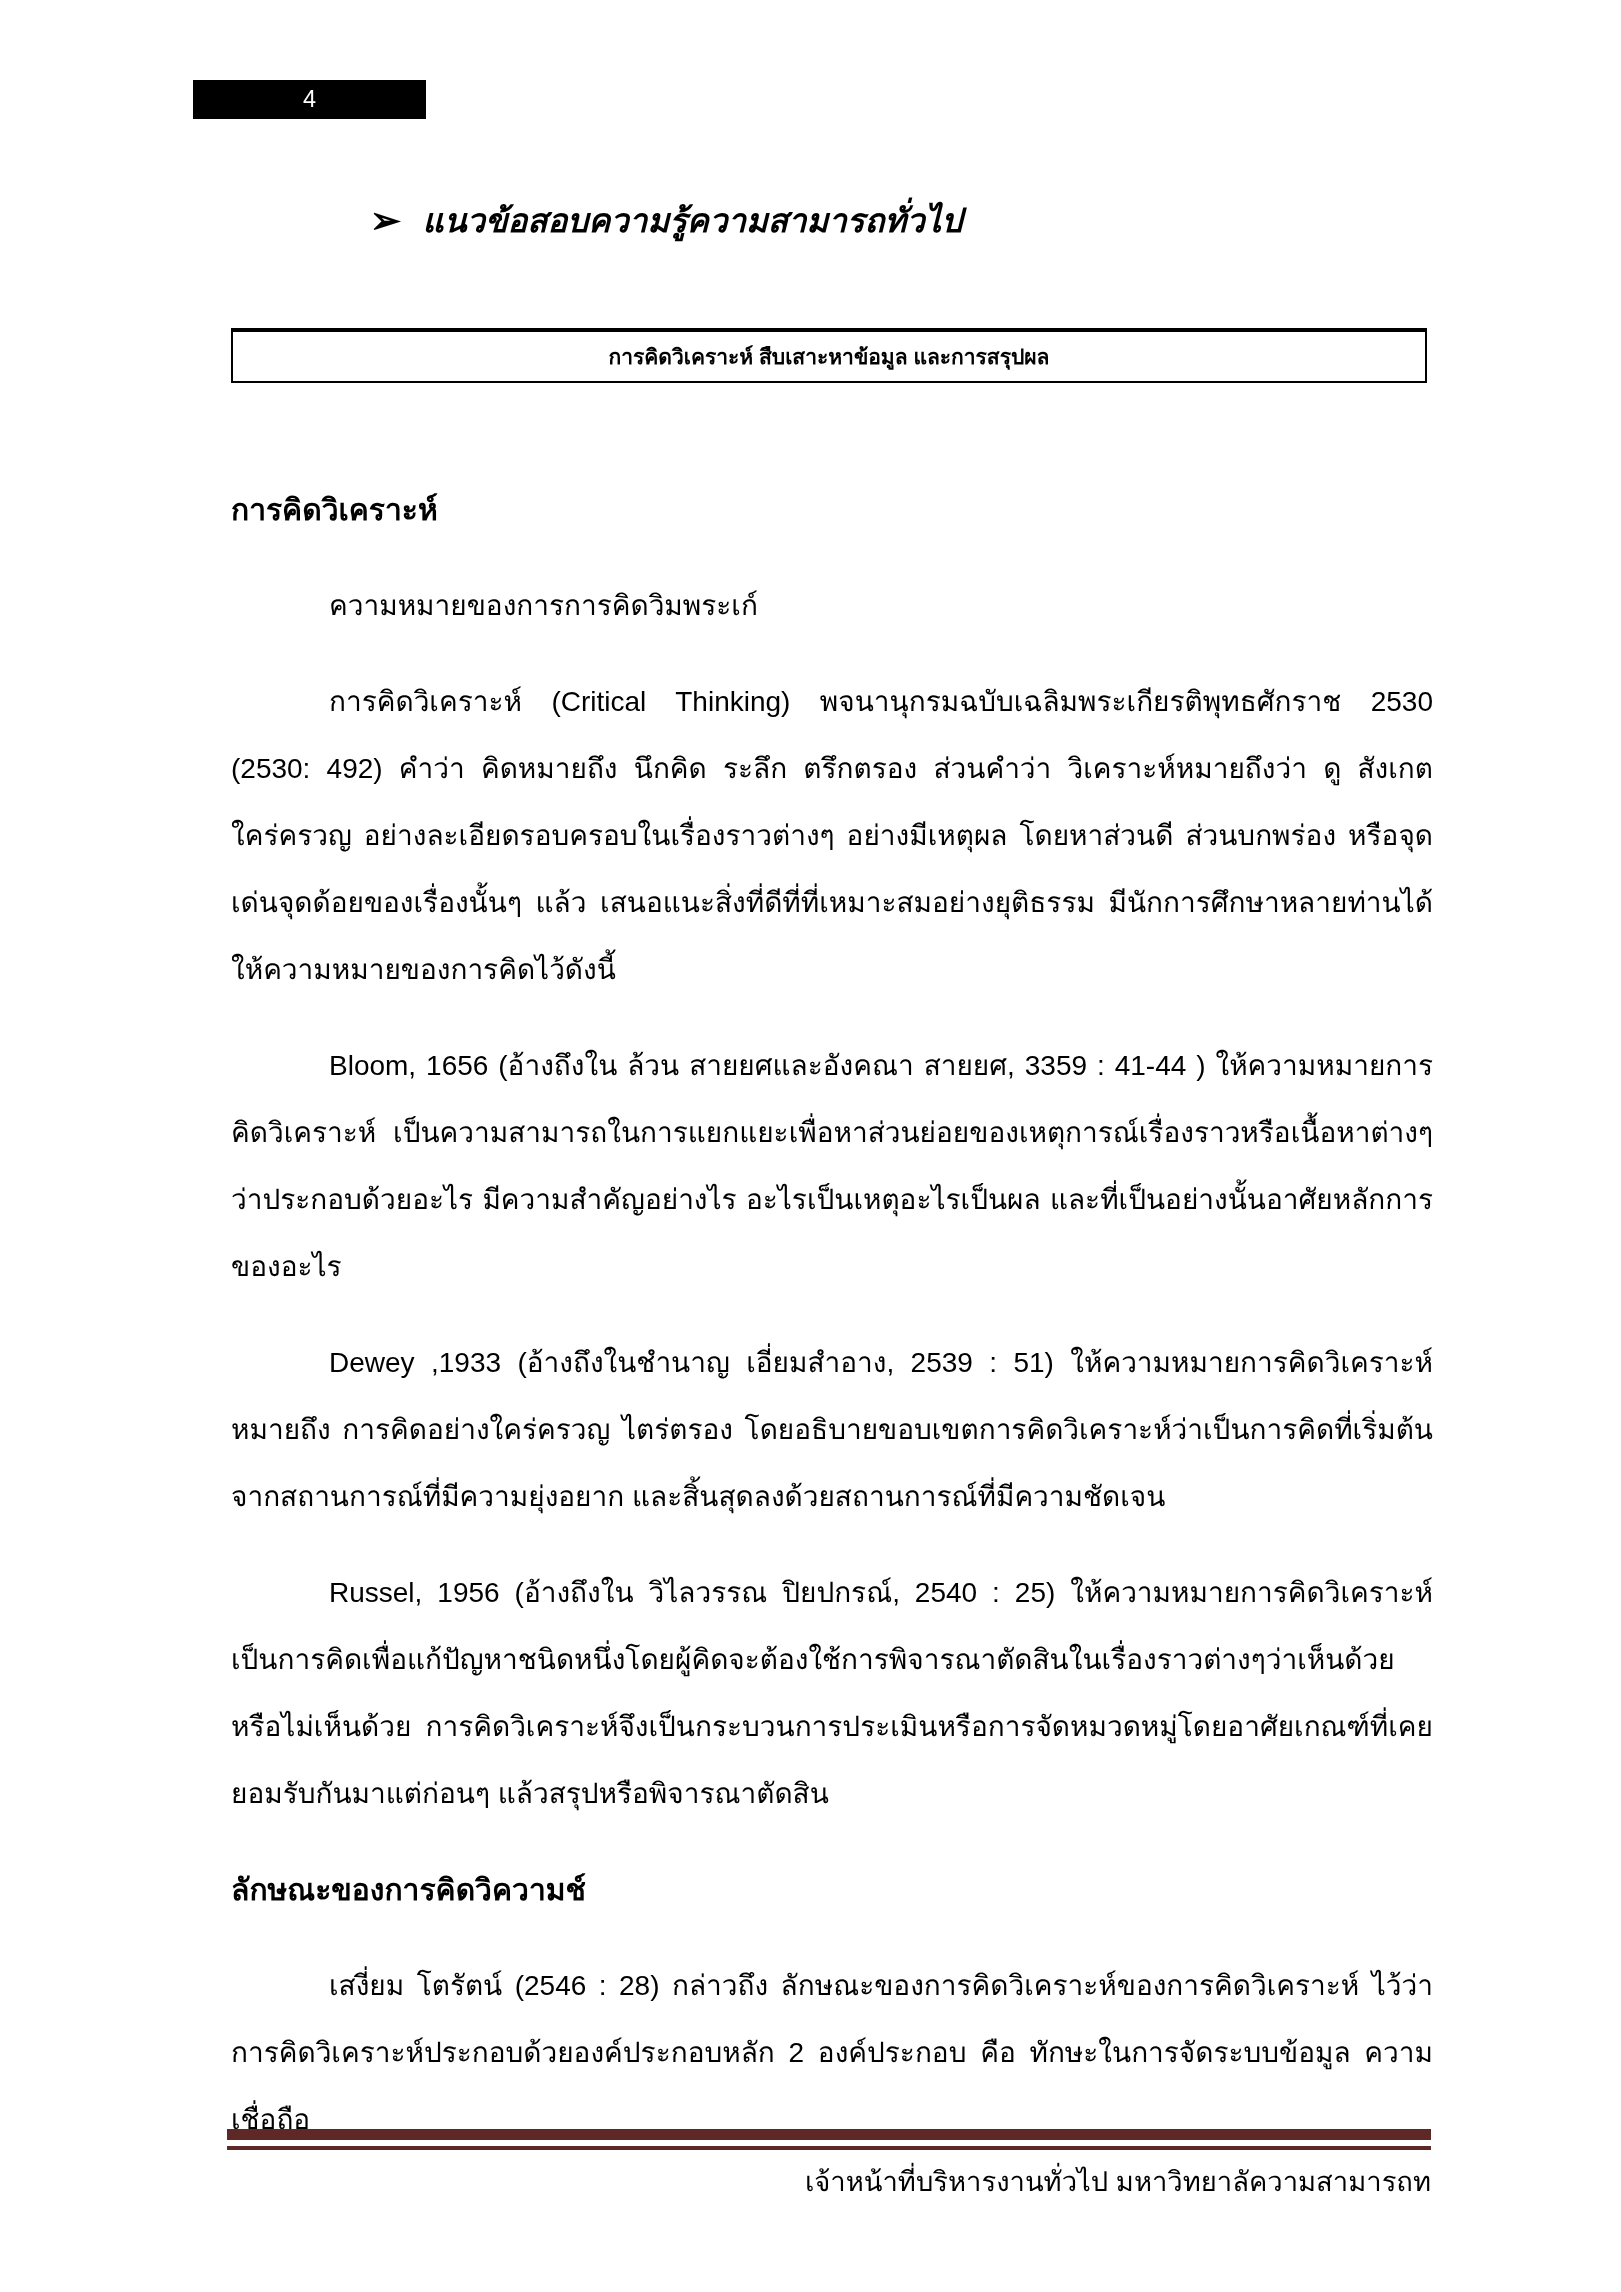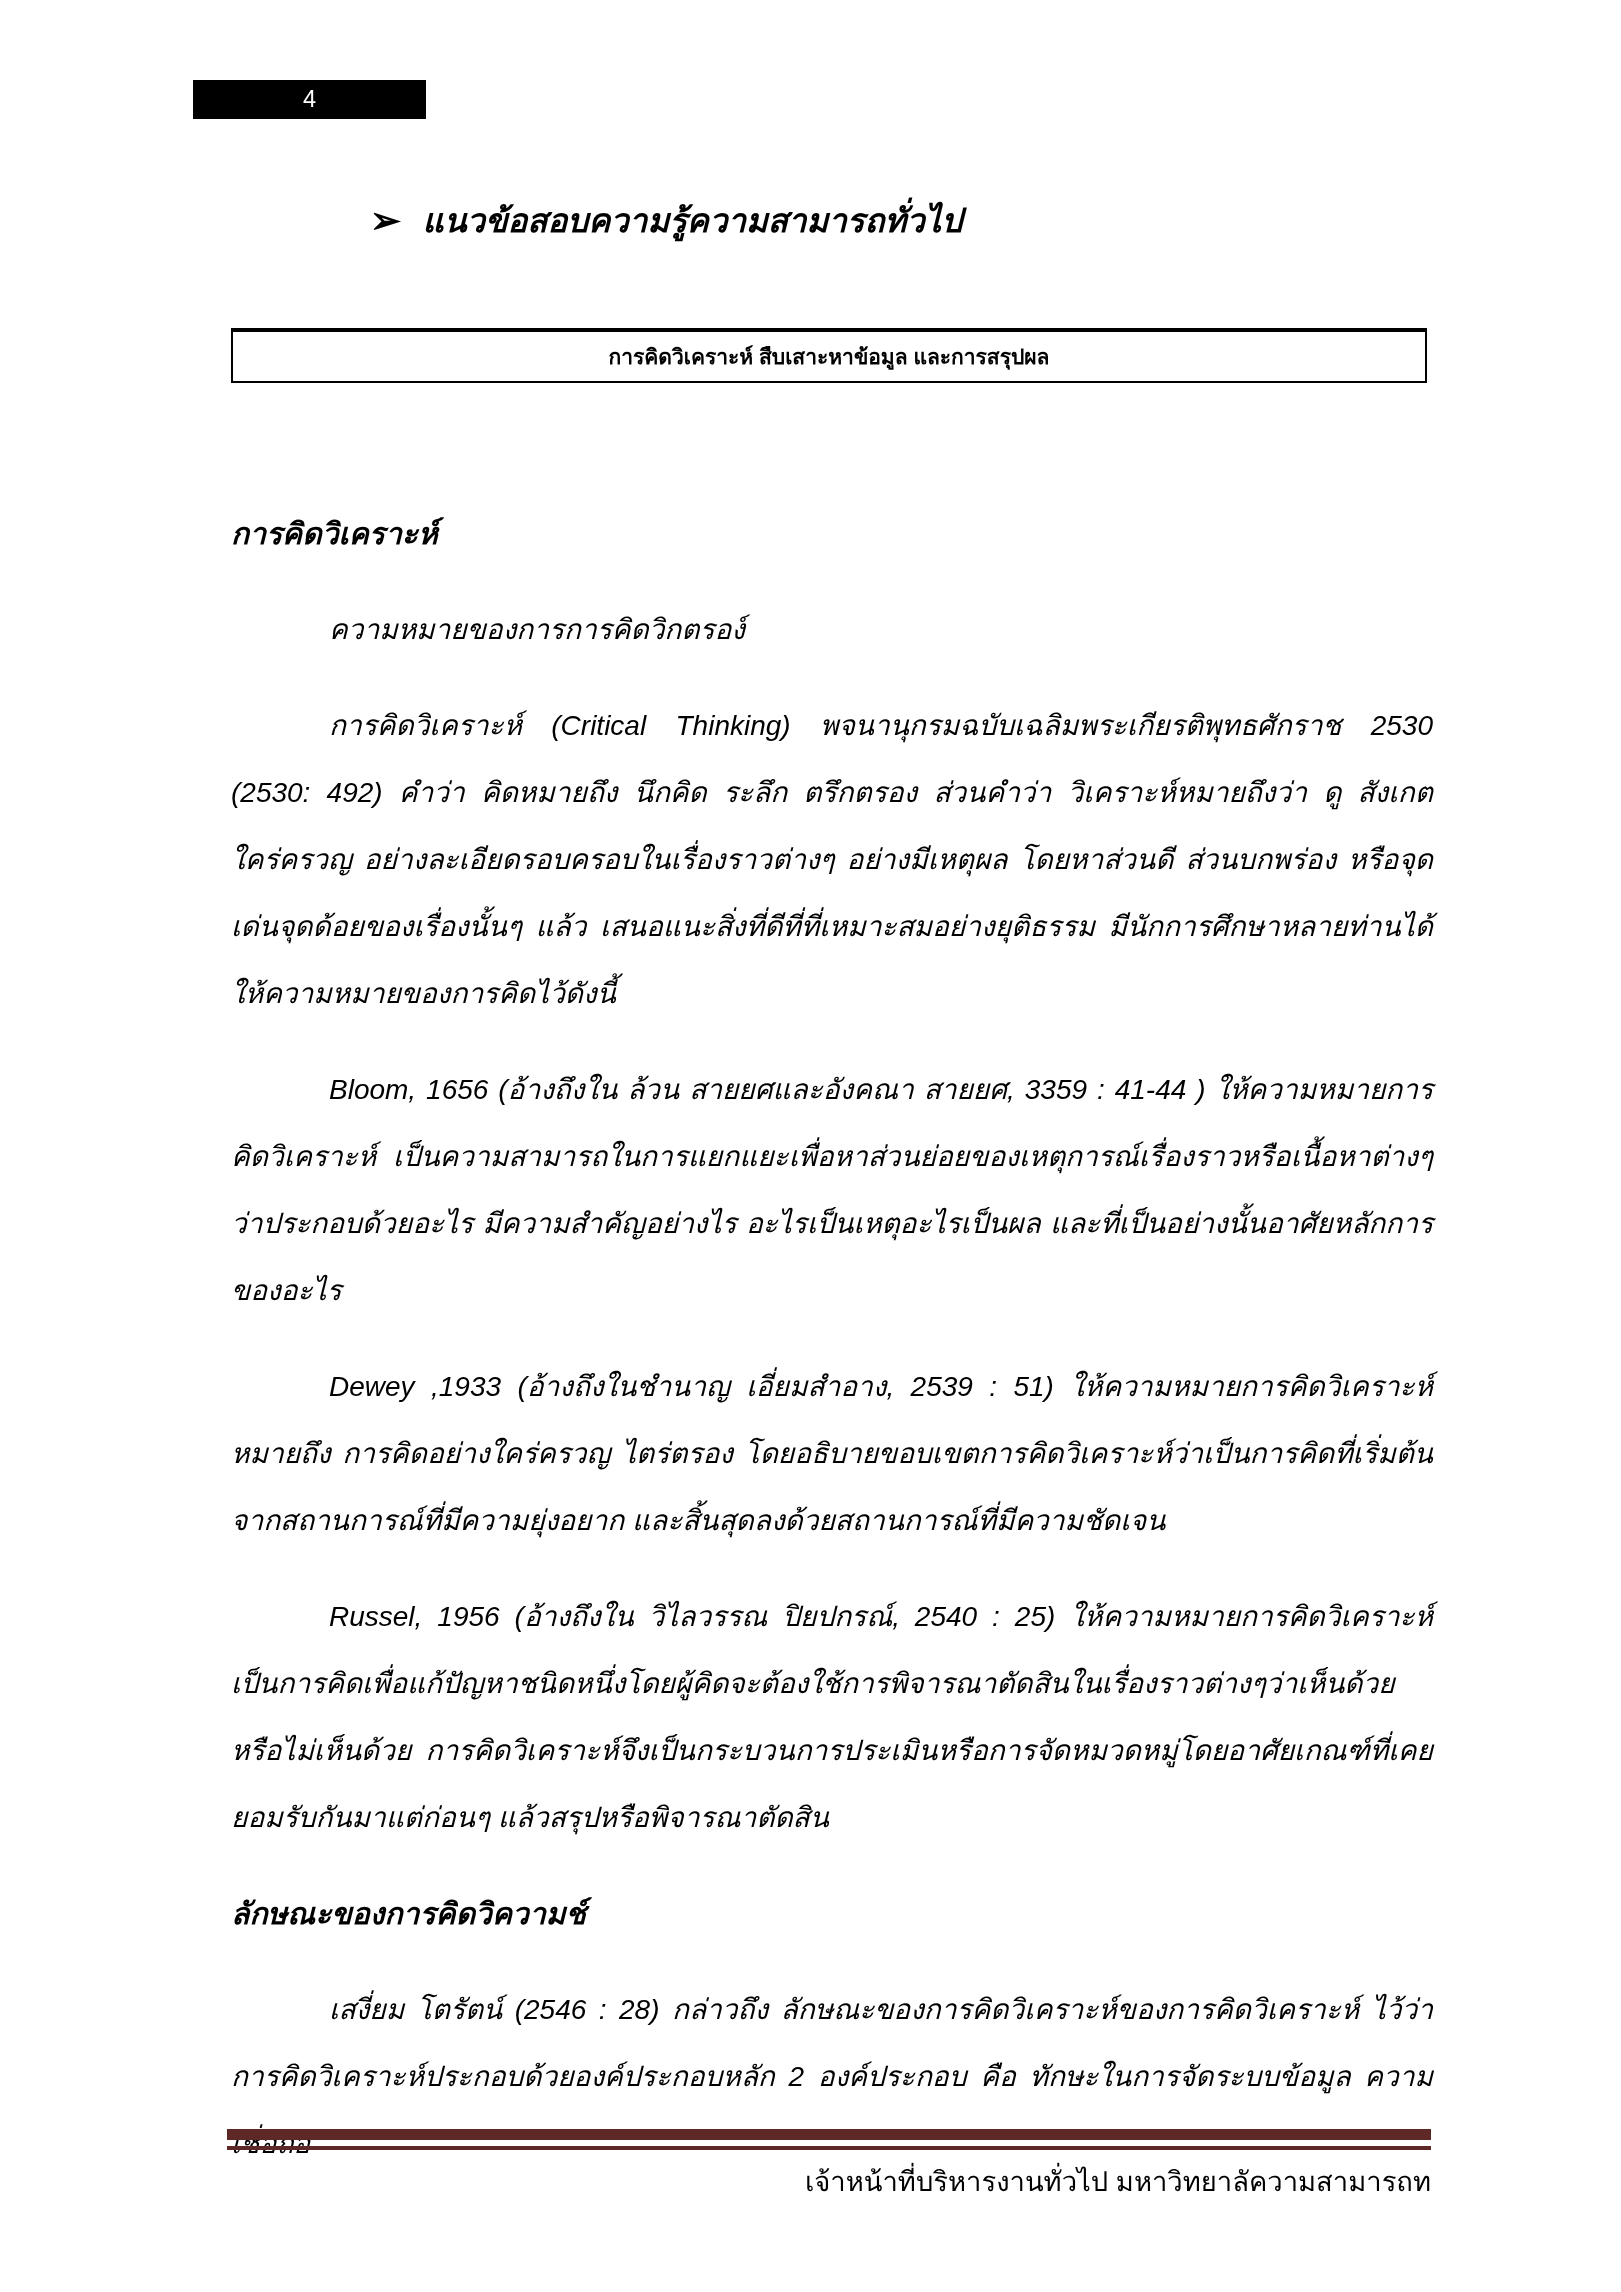--- a/index.html
+++ b/index.html
@@ -55,25 +55,24 @@
     border-top-width: 4.9px;
     display: flex;
     align-items: center;
     justify-content: center;
     font-weight: bold;
     font-size: 21px;
   }
   .content {
     position: absolute;
     left: 231px;
-    top: 500px;
+    top: 476px;
     width: 1202px;
     font-size: 28px;
     line-height: 67px;
-    font-style: italic;
   }
   .content .block { margin: 29px 0 0 0; }
   .content .block:first-child { margin-top: 0; }
   .section-heading {
     font-weight: bold;
     font-size: 30px;
   }
   .sub-heading {
     padding-left: 98px;
   }
@@ -118,21 +117,21 @@
     <span class="arrow">➢</span>
     <span>แนวข้อสอบความรู้ความสามารถทั่วไป</span>
   </div>
 
   <div class="title-box">
     <span>การคิดวิเคราะห์ สืบเสาะหาข้อมูล และการสรุปผล</span>
   </div>
 
   <div class="content">
     <div class="block section-heading">การคิดวิเคราะห์</div>
-    <div class="block sub-heading">ความหมายของการการคิดวิกตรอง์</div>
+    <div class="block sub-heading">ความหมายของการการคิดวิมพระเก์</div>
     <p class="block body-para">การคิดวิเคราะห์ (Critical Thinking) พจนานุกรมฉบับเฉลิมพระเกียรติพุทธศักราช 2530 (2530: 492) คำว่า คิดหมายถึง นึกคิด ระลึก ตรึกตรอง ส่วนคำว่า วิเคราะห์หมายถึงว่า ดู สังเกต ใคร่ครวญ อย่างละเอียดรอบครอบในเรื่องราวต่างๆ อย่างมีเหตุผล โดยหาส่วนดี ส่วนบกพร่อง หรือจุดเด่นจุดด้อยของเรื่องนั้นๆ แล้ว เสนอแนะสิ่งที่ดีที่ที่เหมาะสมอย่างยุติธรรม มีนักการศึกษาหลายท่านได้ให้ความหมายของการคิดไว้ดังนี้</p>
     <p class="block body-para">Bloom, 1656 (อ้างถึงใน ล้วน สายยศและอังคณา สายยศ, 3359 : 41-44 ) ให้ความหมายการคิดวิเคราะห์ เป็นความสามารถในการแยกแยะเพื่อหาส่วนย่อยของเหตุการณ์เรื่องราวหรือเนื้อหาต่างๆ ว่าประกอบด้วยอะไร มีความสำคัญอย่างไร อะไรเป็นเหตุอะไรเป็นผล และที่เป็นอย่างนั้นอาศัยหลักการของอะไร</p>
     <p class="block body-para">Dewey ,1933 (อ้างถึงในชำนาญ เอี่ยมสำอาง, 2539 : 51) ให้ความหมายการคิดวิเคราะห์ หมายถึง การคิดอย่างใคร่ครวญ ไตร่ตรอง โดยอธิบายขอบเขตการคิดวิเคราะห์ว่าเป็นการคิดที่เริ่มต้นจากสถานการณ์ที่มีความยุ่งอยาก และสิ้นสุดลงด้วยสถานการณ์ที่มีความชัดเจน</p>
     <p class="block body-para">Russel, 1956 (อ้างถึงใน วิไลวรรณ ปิยปกรณ์, 2540 : 25) ให้ความหมายการคิดวิเคราะห์เป็นการคิดเพื่อแก้ปัญหาชนิดหนึ่งโดยผู้คิดจะต้องใช้การพิจารณาตัดสินในเรื่องราวต่างๆว่าเห็นด้วยหรือไม่เห็นด้วย การคิดวิเคราะห์จึงเป็นกระบวนการประเมินหรือการจัดหมวดหมู่โดยอาศัยเกณฑ์ที่เคยยอมรับกันมาแต่ก่อนๆ แล้วสรุปหรือพิจารณาตัดสิน</p>
     <div class="block section-heading">ลักษณะของการคิดวิความช์</div>
     <p class="block body-para">เสงี่ยม โตรัตน์ (2546 : 28) กล่าวถึง ลักษณะของการคิดวิเคราะห์ของการคิดวิเคราะห์ ไว้ว่า การคิดวิเคราะห์ประกอบด้วยองค์ประกอบหลัก 2 องค์ประกอบ คือ ทักษะในการจัดระบบข้อมูล ความเชื่อถือ</p>
   </div>
 
   <div class="footer-rule-thick"></div>
   <div class="footer-rule-thin"></div>

